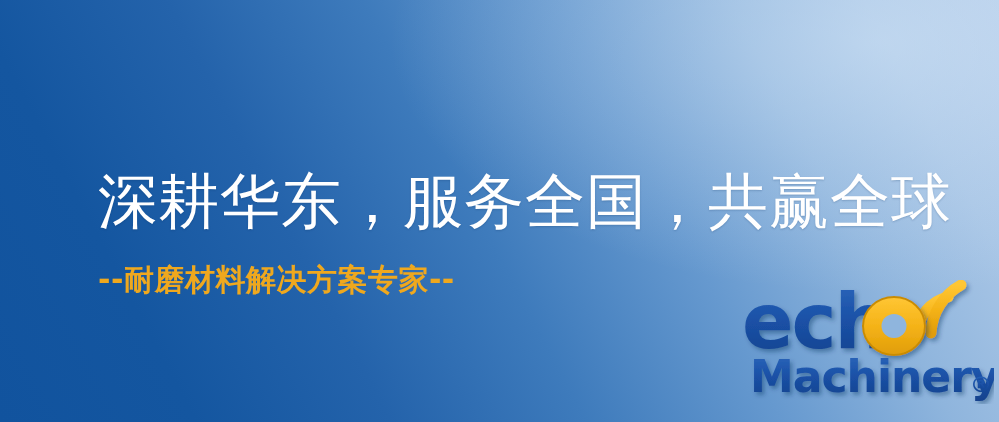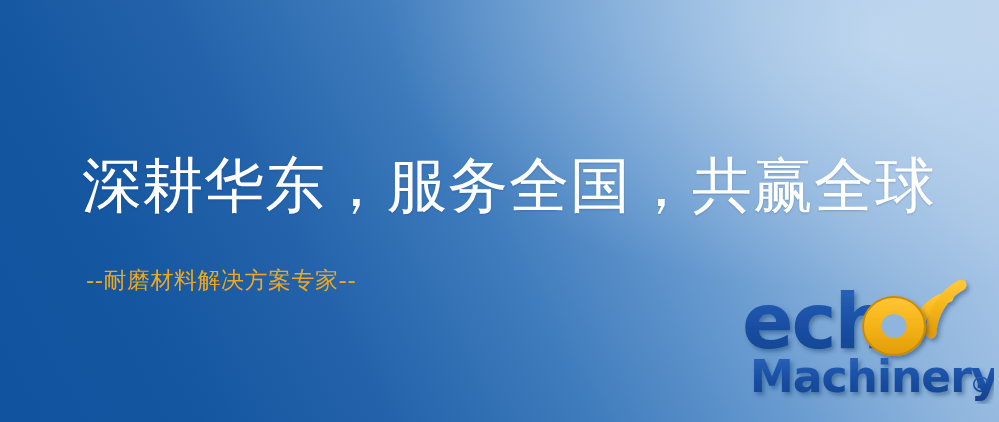--- a/index.html
+++ b/index.html
@@ -37,41 +37,41 @@
                 rgba(215,232,248,0.22) 38%,
                 rgba(215,232,248,0.0) 70%);
     pointer-events: none;
   }
 
   
   .headline {
     position: absolute;
     left: 82px;
     top: 152px;
-    margin: 0;
+    margin: 16px;
     font-family: "Liberation Serif", "DejaVu Serif", serif;
     font-size: 60px;
     line-height: 68px;
     font-weight: 400;
     color: #ffffff;
     letter-spacing: 1px;
     white-space: nowrap;
     text-shadow: 0 1px 2px rgba(10,45,90,0.22);
   }
 
   
   .subtitle {
     position: absolute;
-    left: 86px;
+    left: 98px;
     top: 265px;
     margin: 0;
     font-family: "DejaVu Sans", "Liberation Sans", sans-serif;
-    font-size: 23px;
+    font-size: 30px;
     line-height: 30px;
-    font-weight: 400;
+    font-weight: 700;
     color: #efa81e;
     letter-spacing: 0.5px;
     white-space: nowrap;
   }
 
   
   .logo {
     position: absolute;
     left: 742px;
     top: 280px;

